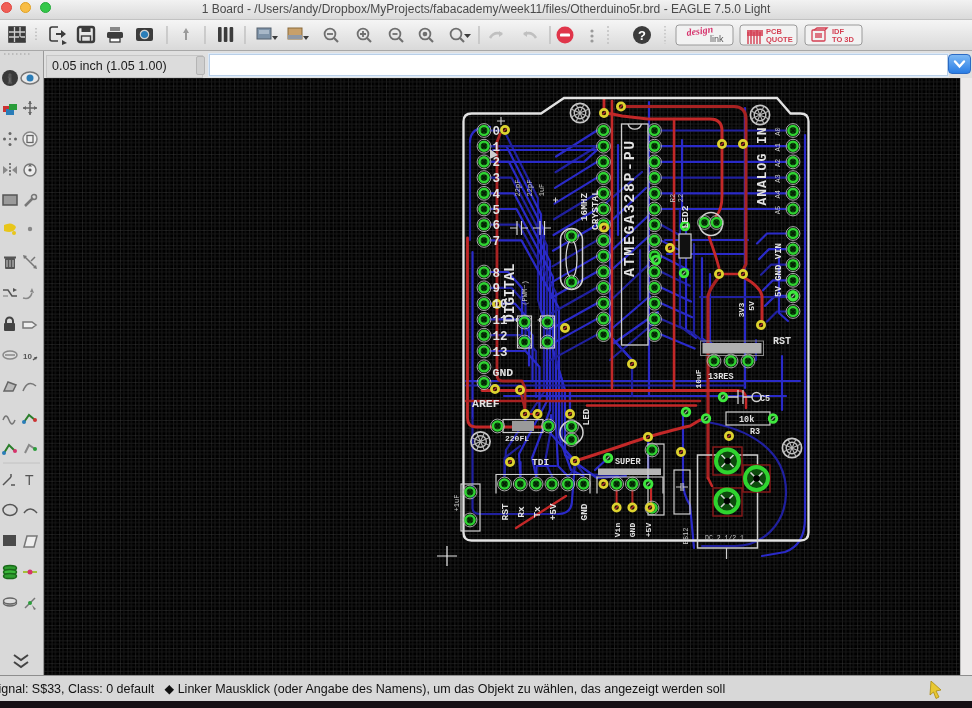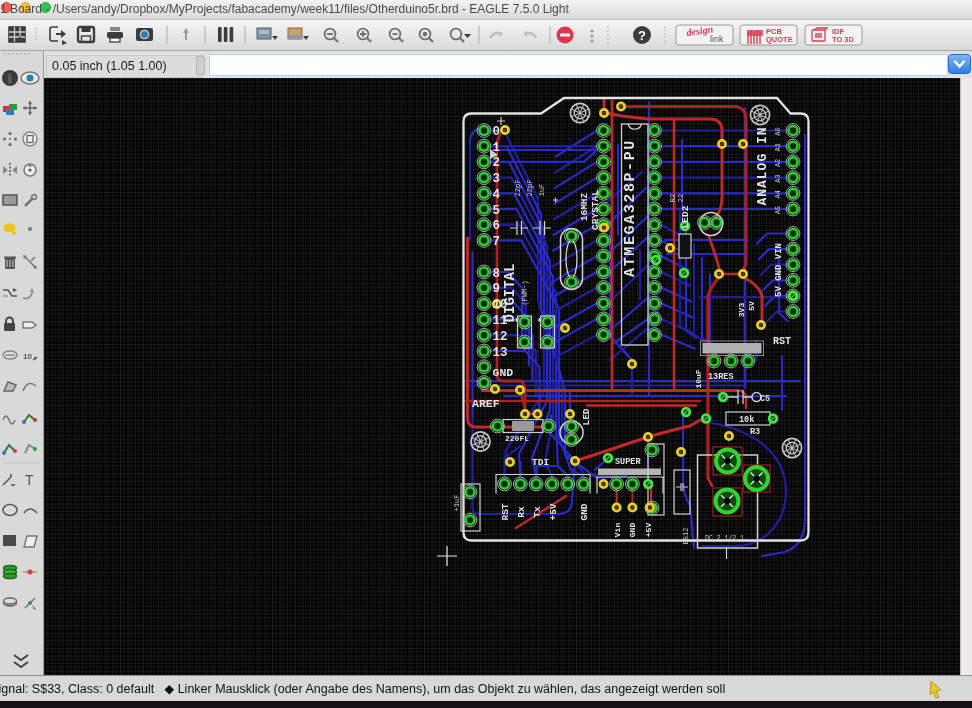--- a/index.html
+++ b/index.html
@@ -1,19 +1,19 @@
 <!DOCTYPE html>
 <html><head>
 <meta charset="utf-8">
 <style>
 html,body{margin:0;padding:0;}
 body{width:972px;height:708px;overflow:hidden;font-family:"Liberation Sans",sans-serif;position:relative;background:#000;}
 .titlebar{position:absolute;left:0;top:0;width:972px;height:19px;background:linear-gradient(#f2f2f2,#dadada);border-bottom:1px solid #c2c2c2;}
 .tl{position:absolute;top:2px;width:9px;height:9px;border-radius:50%;}
-.title{position:absolute;top:0;width:100%;font-size:12px;color:#4a4a4a;line-height:19px;}
+.title{position:absolute;top:0;width:100%;text-align:center;font-size:12px;color:#4a4a4a;line-height:19px;}
 .toolbar{position:absolute;left:0;top:20px;width:972px;height:30px;background:linear-gradient(#f5f5f5,#d9d9d9);border-bottom:1px solid #a8a8a8;}
 .comborow{position:absolute;left:0;top:51px;width:972px;height:27px;background:#e0e0e0;}
 .glabel{position:absolute;left:46px;top:4px;width:150px;height:21px;background:#dcdcdc;border:1px solid #c6c6c6;font-size:12.5px;color:#1a1a1a;line-height:20px;padding-left:5px;}
 .combo{position:absolute;left:209px;top:3px;width:737px;height:20px;background:#fff;border:1px solid #b9cfe8;box-shadow:0 0 0 1px #dce9f7;}
 .cbtn{position:absolute;left:948px;top:3px;width:21px;height:18px;border-radius:4px;background:linear-gradient(#7db9f5,#2a7de4);border:1px solid #2a6ac4;color:#fff;font-size:11px;text-align:center;line-height:19px;font-weight:bold;}
 .sidebar{position:absolute;left:0;top:51px;width:43px;height:624px;background:#d9d9d9;border-right:1px solid #9a9a9a;}
 .canvas{position:absolute;left:44px;top:78px;width:916px;height:597px;background:#000;}
 .rstrip{position:absolute;left:960px;top:78px;width:12px;height:597px;background:#eceaea;border-left:1px solid #bbb;}
 .statusbar{position:absolute;left:0;top:675px;width:972px;height:26px;background:#d8d8d8;border-top:1px solid #8e8e8e;font-size:12.5px;color:#111;line-height:26px;}
 .bstrip{position:absolute;left:0;top:701px;width:972px;height:7px;background:#161015;}

